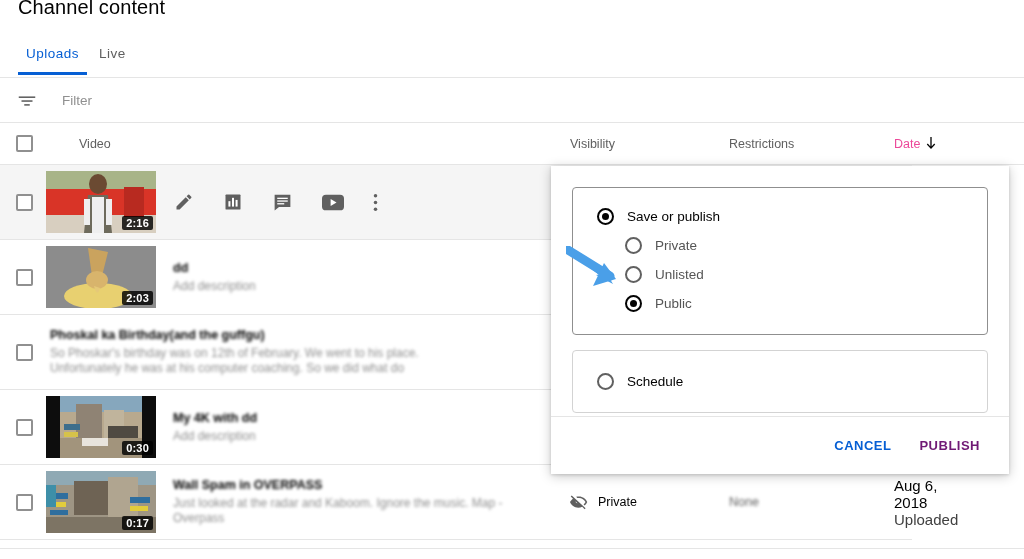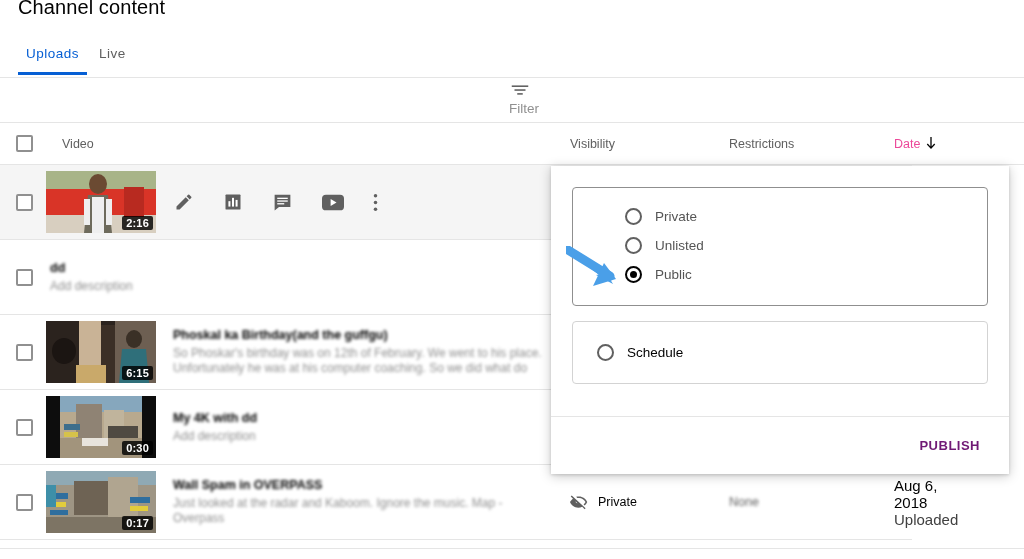--- a/index.html
+++ b/index.html
@@ -31,32 +31,32 @@
   }
   .tab.active { color: #065fd4; }
   .tab.active::after {
     content: ""; position: absolute; left: 2px; right: 2px; bottom: 0;
     height: 3px; background: #065fd4;
   }
 
   
   .filterbar {
     position: absolute; left: 0; top: 79px; width: 1024px; height: 44px;
-    border-bottom: 1px solid #e5e5e5; display: flex; align-items: center; flex-direction: column;
+    border-bottom: 1px solid #e5e5e5; display: flex; align-items: center;
   }
   .filter-icon { margin-left: 16px; width: 22px; height: 22px; display: block; cursor: pointer; }
   .filter-placeholder {
     margin-left: 24px; font-size: 13.5px; color: #909090; cursor: text;
   }
 
   
   .thead {
     position: absolute; left: 0; top: 123px; width: 1024px; height: 42px;
     border-bottom: 1px solid #e5e5e5; display: flex; align-items: center;
-    font-size: 12.5px; color: #606060;
+    font-size: 12.5px; color: #606060; gap: 17px;
   }
   .cbox {
     width: 17px; height: 17px; border: 2px solid #909090; border-radius: 2px;
     background: #fff; cursor: pointer; flex: none;
   }
   .th-check { margin-left: 16px; }
   .th-video { margin-left: 29px; }
   .th-vis { position: absolute; left: 570px; }
   .th-restr { position: absolute; left: 729px; }
   .th-date { position: absolute; left: 894px; color: #ec4899; font-weight: 500; display: flex; align-items: center; gap: 5px; cursor: pointer; }
@@ -235,41 +235,38 @@
         <svg width="5" height="19" viewBox="0 0 6 22">
           <circle cx="3" cy="3" r="2.1" fill="#606060"></circle>
           <circle cx="3" cy="11" r="2.1" fill="#606060"></circle>
           <circle cx="3" cy="19" r="2.1" fill="#606060"></circle>
         </svg>
       </div>
     </div>
 
     <div class="row">
       <div class="cbox"></div>
+      <div class="thumb">
+        <svg width="110" height="62" viewBox="0 0 110 62">
+          <rect width="110" height="62" fill="#8c8c8c"></rect>
+          <ellipse cx="52" cy="50" rx="34" ry="13" fill="#e8d070"></ellipse>
+          <path d="M42 2 L62 6 L56 30 L46 30 Z" fill="#caa35e"></path>
+          <ellipse cx="51" cy="34" rx="11" ry="9" fill="#d8b46c"></ellipse>
+          <path d="M48 40 Q51 52 54 42" fill="#e5c878"></path>
+        </svg>
+        <span class="dur">2:03</span>
+      </div>
       <div class="meta">
         <div class="v-title blur-2">dd</div>
         <div class="v-desc blur-2">Add description</div>
       </div>
     </div>
 
     <div class="row">
       <div class="cbox"></div>
-      <div class="thumb">
-        <svg width="110" height="62" viewBox="0 0 110 62">
-          <rect width="110" height="62" fill="#2b231e"></rect>
-          <rect x="33" y="0" width="22" height="44" fill="#c9b396"></rect>
-          <rect x="55" y="4" width="14" height="58" fill="#3b2f26"></rect>
-          <rect x="69" y="0" width="41" height="62" fill="#6d5f52"></rect>
-          <ellipse cx="88" cy="18" rx="8" ry="9" fill="#3a3026"></ellipse>
-          <path d="M76 28 L100 28 L103 62 L73 62 Z" fill="#2f6f7a"></path>
-          <ellipse cx="18" cy="30" rx="12" ry="13" fill="#1b1512"></ellipse>
-          <rect x="30" y="44" width="30" height="18" fill="#c9a96a"></rect>
-        </svg>
-        <span class="dur">6:15</span>
-      </div>
       <div class="meta">
         <div class="v-title blur-2">Phoskal ka Birthday(and the guffgu)</div>
         <div class="v-desc blur-2">So Phoskar's birthday was on 12th of February. We went to his place. Unfortunately he was at his computer coaching. So we did what do best,...</div>
       </div>
     </div>
 
     <div class="row">
       <div class="cbox"></div>
       <div class="thumb">
         <svg width="110" height="62" viewBox="0 0 110 62">
@@ -327,20 +324,24 @@
       </div>
     </div>
   </div>
 
   <div class="bottom-edge"></div>
 
   <div class="dialog">
     <div class="dlg-body">
 
       <div class="opt-box">
+        <div class="opt-row">
+          <span class="radio checked"></span>
+          <span class="opt-label strong">Save or publish</span>
+        </div>
         <div class="opt-row sub">
           <span class="radio"></span>
           <span class="opt-label">Private</span>
         </div>
         <div class="opt-row sub">
           <span class="radio"></span>
           <span class="opt-label">Unlisted</span>
         </div>
         <div class="opt-row sub">
           <span class="radio checked"></span>
@@ -350,20 +351,21 @@
 
       <div class="opt-box plain">
         <div class="opt-row">
           <span class="radio"></span>
           <span class="opt-label strong">Schedule</span>
         </div>
       </div>
 
     </div>
     <div class="dlg-footer">
+      <button class="dlg-btn primary">CANCEL</button>
       <button class="dlg-btn disabled">PUBLISH</button>
     </div>
   </div>
 
   <svg class="annot-arrow" width="66" height="48" viewBox="0 0 66 48">
     <path d="M2 4 L40 27 L30 29 L47 38 L36 20 L33 29 Z" fill="#4a9fe8"></path>
     <path d="M2 4 L44 30" stroke="#4a9fe8" stroke-width="9" stroke-linecap="round" fill="none"></path>
     <path d="M50 33 L27 40 L38 17 Z" fill="#4a9fe8"></path>
   </svg>
 

